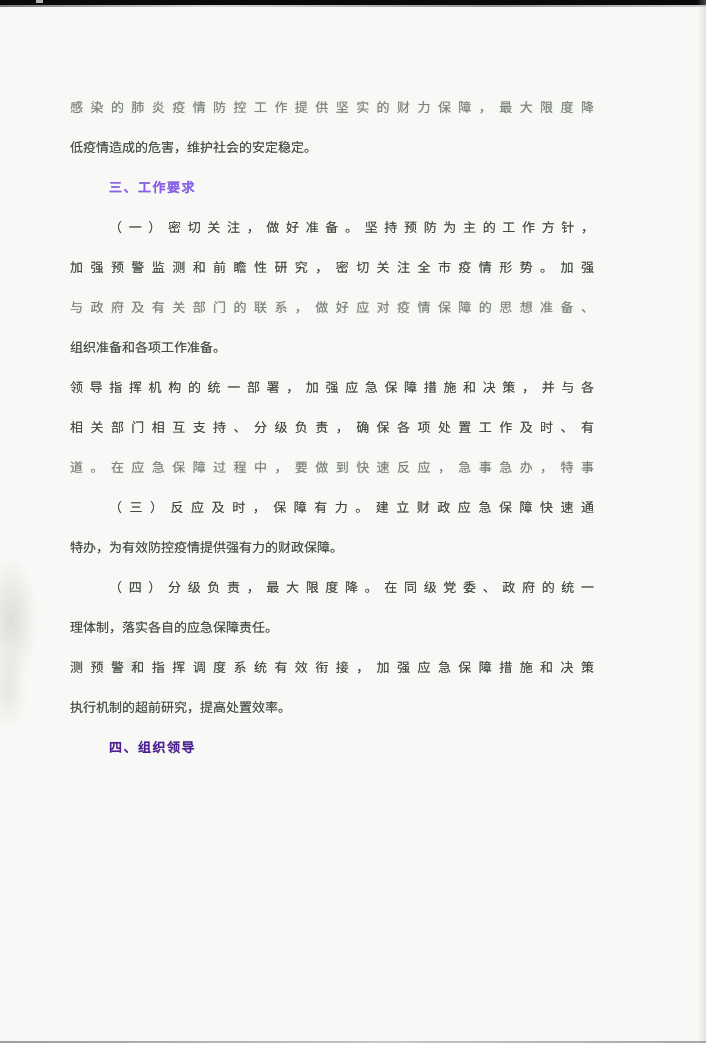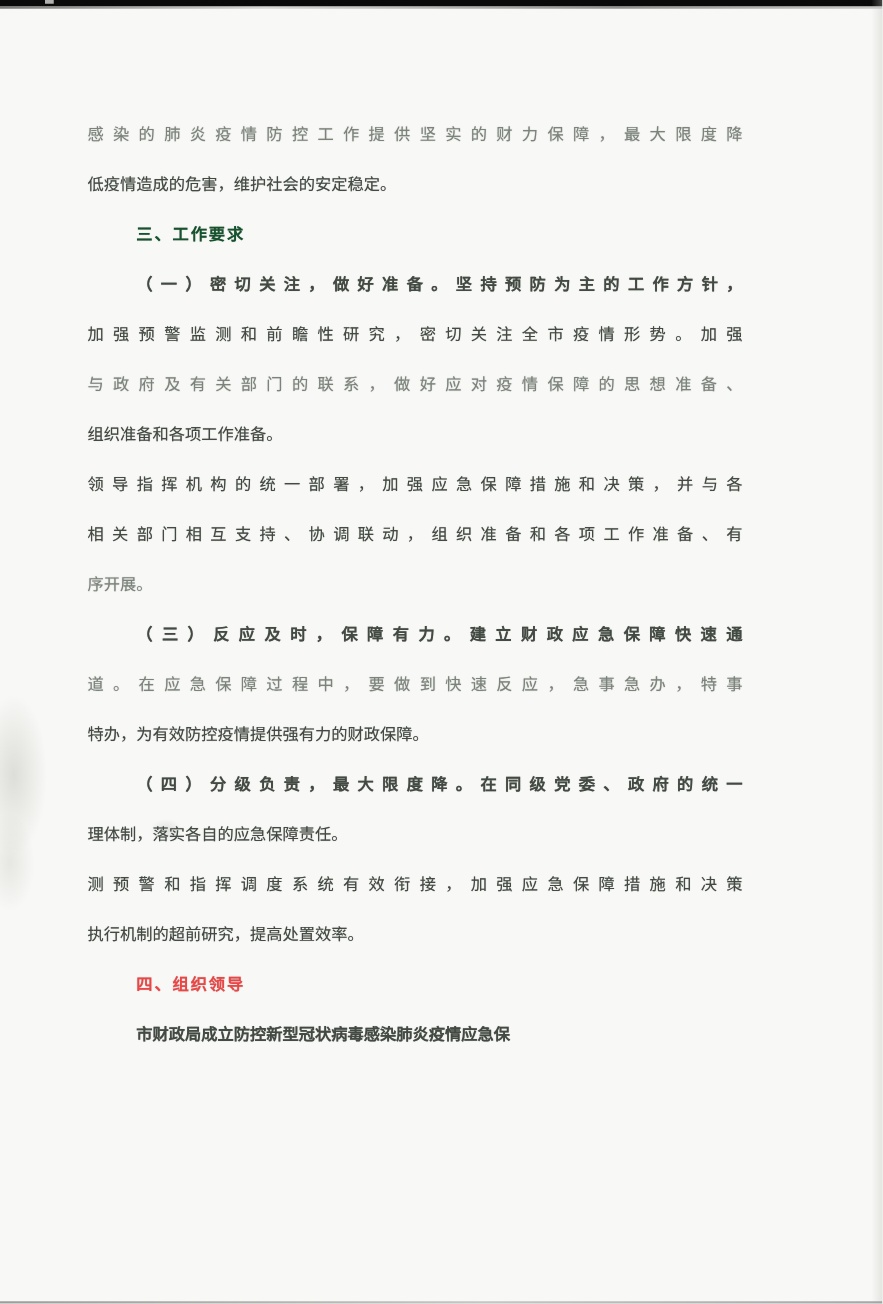--- a/index.html
+++ b/index.html
@@ -70,55 +70,53 @@
     font-size: 13px;
     color: #434943;
     white-space: nowrap;
     text-shadow: 0 0 0.6px rgba(68,78,68,.55);
   }
   .line.justify {
     text-align: justify;
     text-align-last: justify;
     text-justify: inter-character;
   }
-  .line.indent { padding-left: 39px; font-weight: bold; }
+  .line.indent { padding-left: 39px; }
   .line.heading {
     font-weight: 700;
-    color: #14532d;
+    color: #8b5cf6;
     letter-spacing: 1.5px;
     font-family: "Liberation Sans", sans-serif;
   }
   .line.faded { color: #7b837b; text-shadow: 0 0 0.9px rgba(125,132,125,.6); }
-  .line.heading.faded { color: #ef4444; }
+  .line.heading.faded { color: #4c1d95; }
 </style>
 </head>
 <body>
 
 <div class="page">
   <div class="scan-edge-top"></div>
   <div class="scan-notch"></div>
   <div class="scan-smudge-1"></div>
   <div class="scan-smudge-2"></div>
   <div class="scan-smudge-3"></div>
   <div class="scan-shadow-right"></div>
   <div class="content" id="doc-content">
       <div class="line justify faded">感染的肺炎疫情防控工作提供坚实的财力保障，最大限度降</div>
       <div class="line">低疫情造成的危害，维护社会的安定稳定。</div>
       <div class="line heading indent">三、工作要求</div>
       <div class="line indent justify">（一）密切关注，做好准备。坚持预防为主的工作方针，</div>
       <div class="line justify">加强预警监测和前瞻性研究，密切关注全市疫情形势。加强</div>
       <div class="line justify faded">与政府及有关部门的联系，做好应对疫情保障的思想准备、</div>
       <div class="line">组织准备和各项工作准备。</div>
       <div class="line justify">领导指挥机构的统一部署，加强应急保障措施和决策，并与各</div>
-      <div class="line justify">相关部门相互支持、协调联动，组织准备和各项工作准备、有</div>
-      <div class="line faded">序开展。</div>
+      <div class="line justify">相关部门相互支持、分级负责，确保各项处置工作及时、有</div>
+      <div class="line justify faded">道。在应急保障过程中，要做到快速反应，急事急办，特事</div>
       <div class="line indent justify">（三）反应及时，保障有力。建立财政应急保障快速通</div>
-      <div class="line justify faded">道。在应急保障过程中，要做到快速反应，急事急办，特事</div>
       <div class="line">特办，为有效防控疫情提供强有力的财政保障。</div>
       <div class="line indent justify">（四）分级负责，最大限度降。在同级党委、政府的统一</div>
       <div class="line">理体制，落实各自的应急保障责任。</div>
       <div class="line justify">测预警和指挥调度系统有效衔接，加强应急保障措施和决策</div>
       <div class="line">执行机制的超前研究，提高处置效率。</div>
       <div class="line heading indent faded">四、组织领导</div>
-      <div class="line indent">市财政局成立防控新型冠状病毒感染肺炎疫情应急保</div>
     </div>
   <div class="scan-edge-bottom"></div>
 </div>
 
 </body></html>

